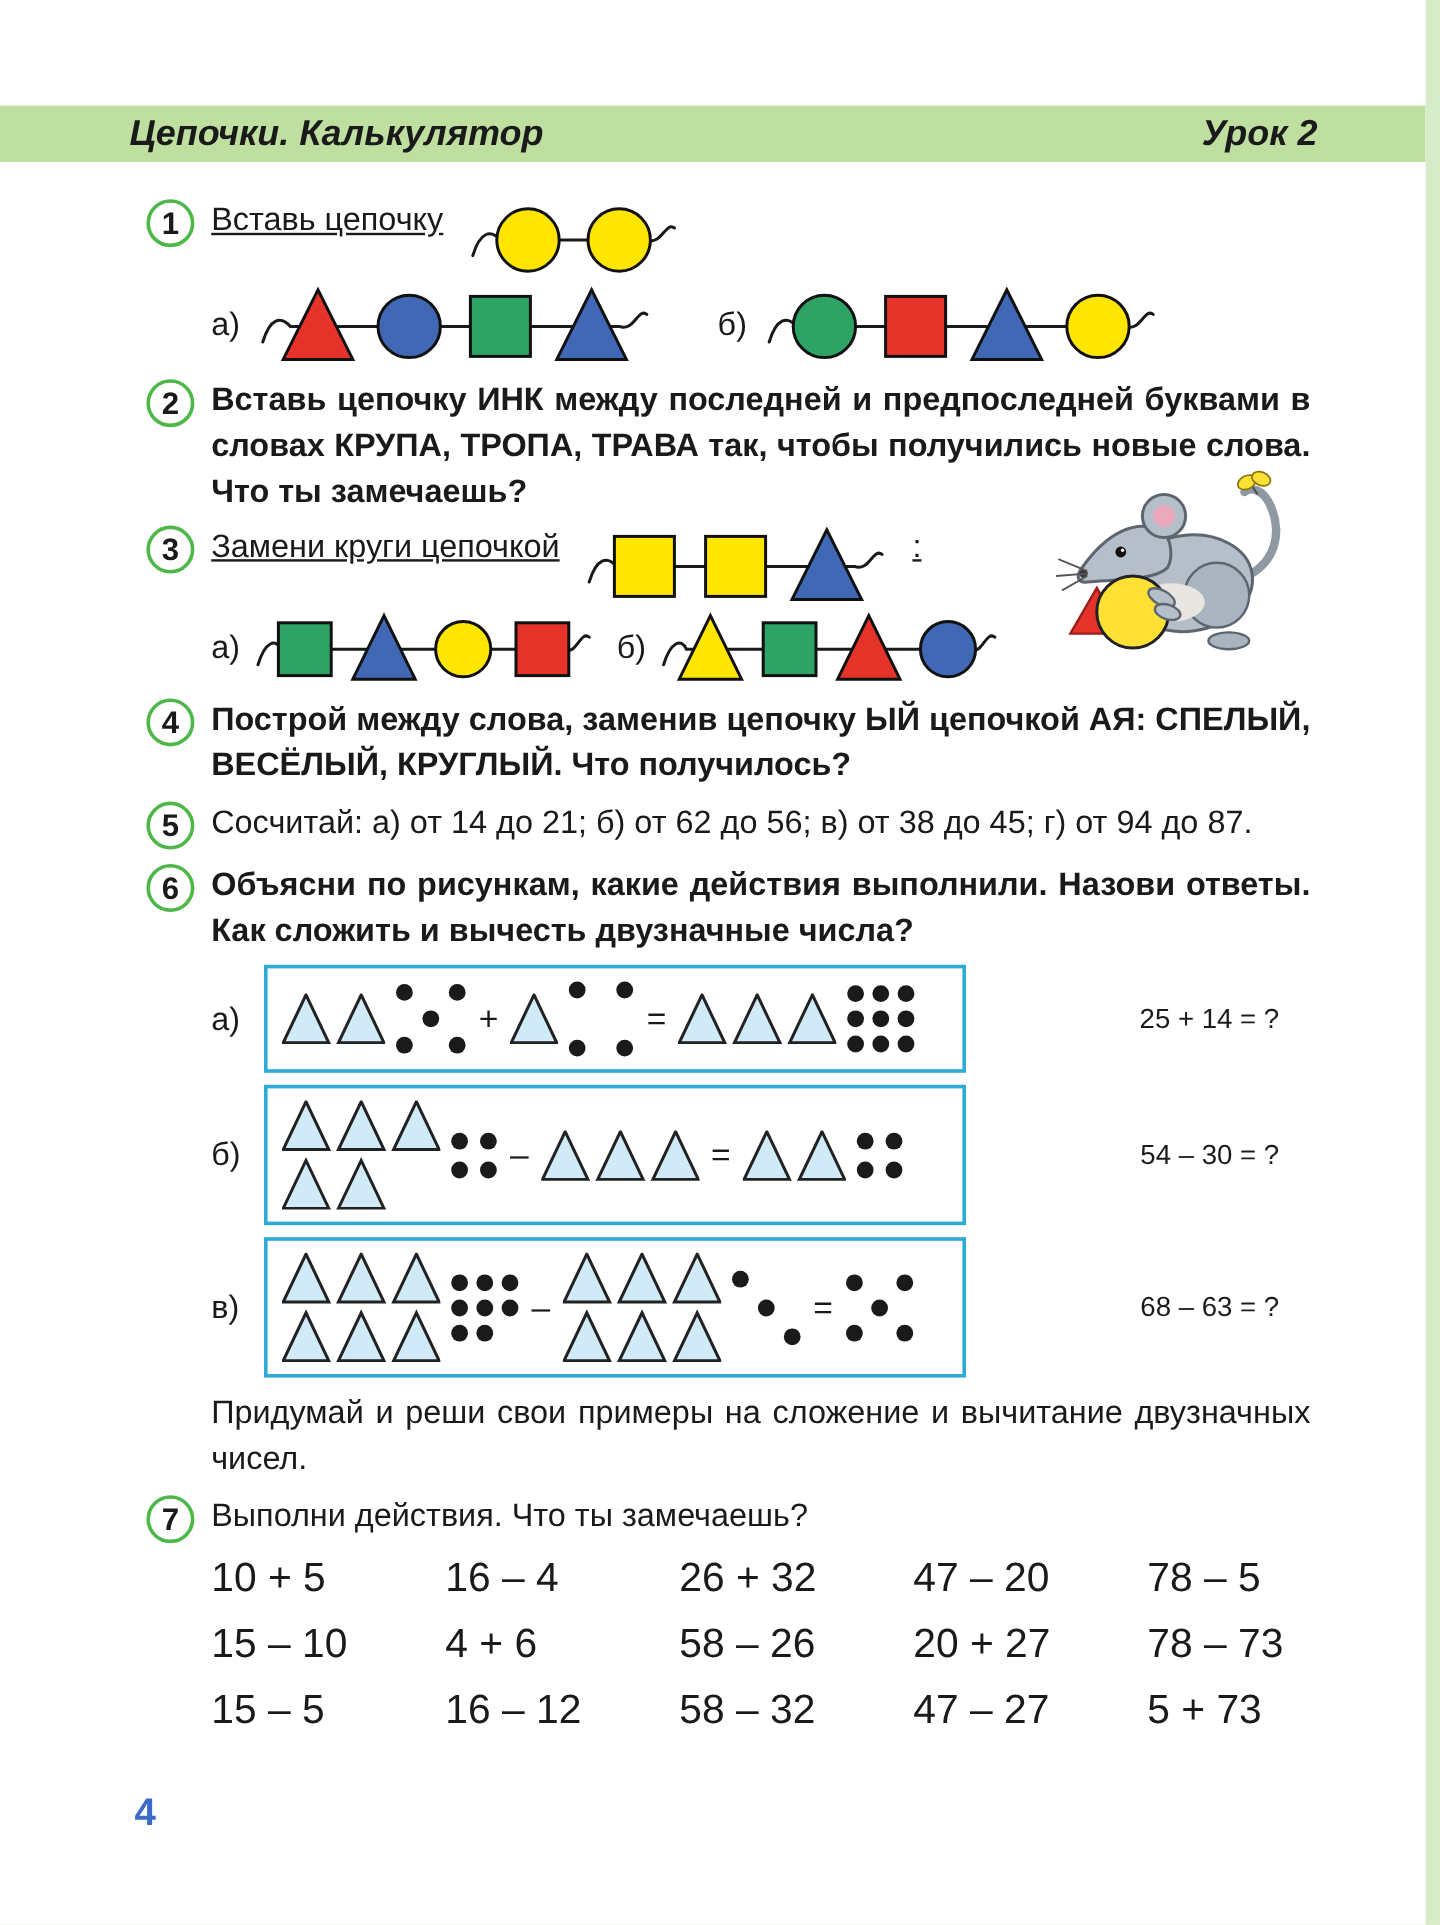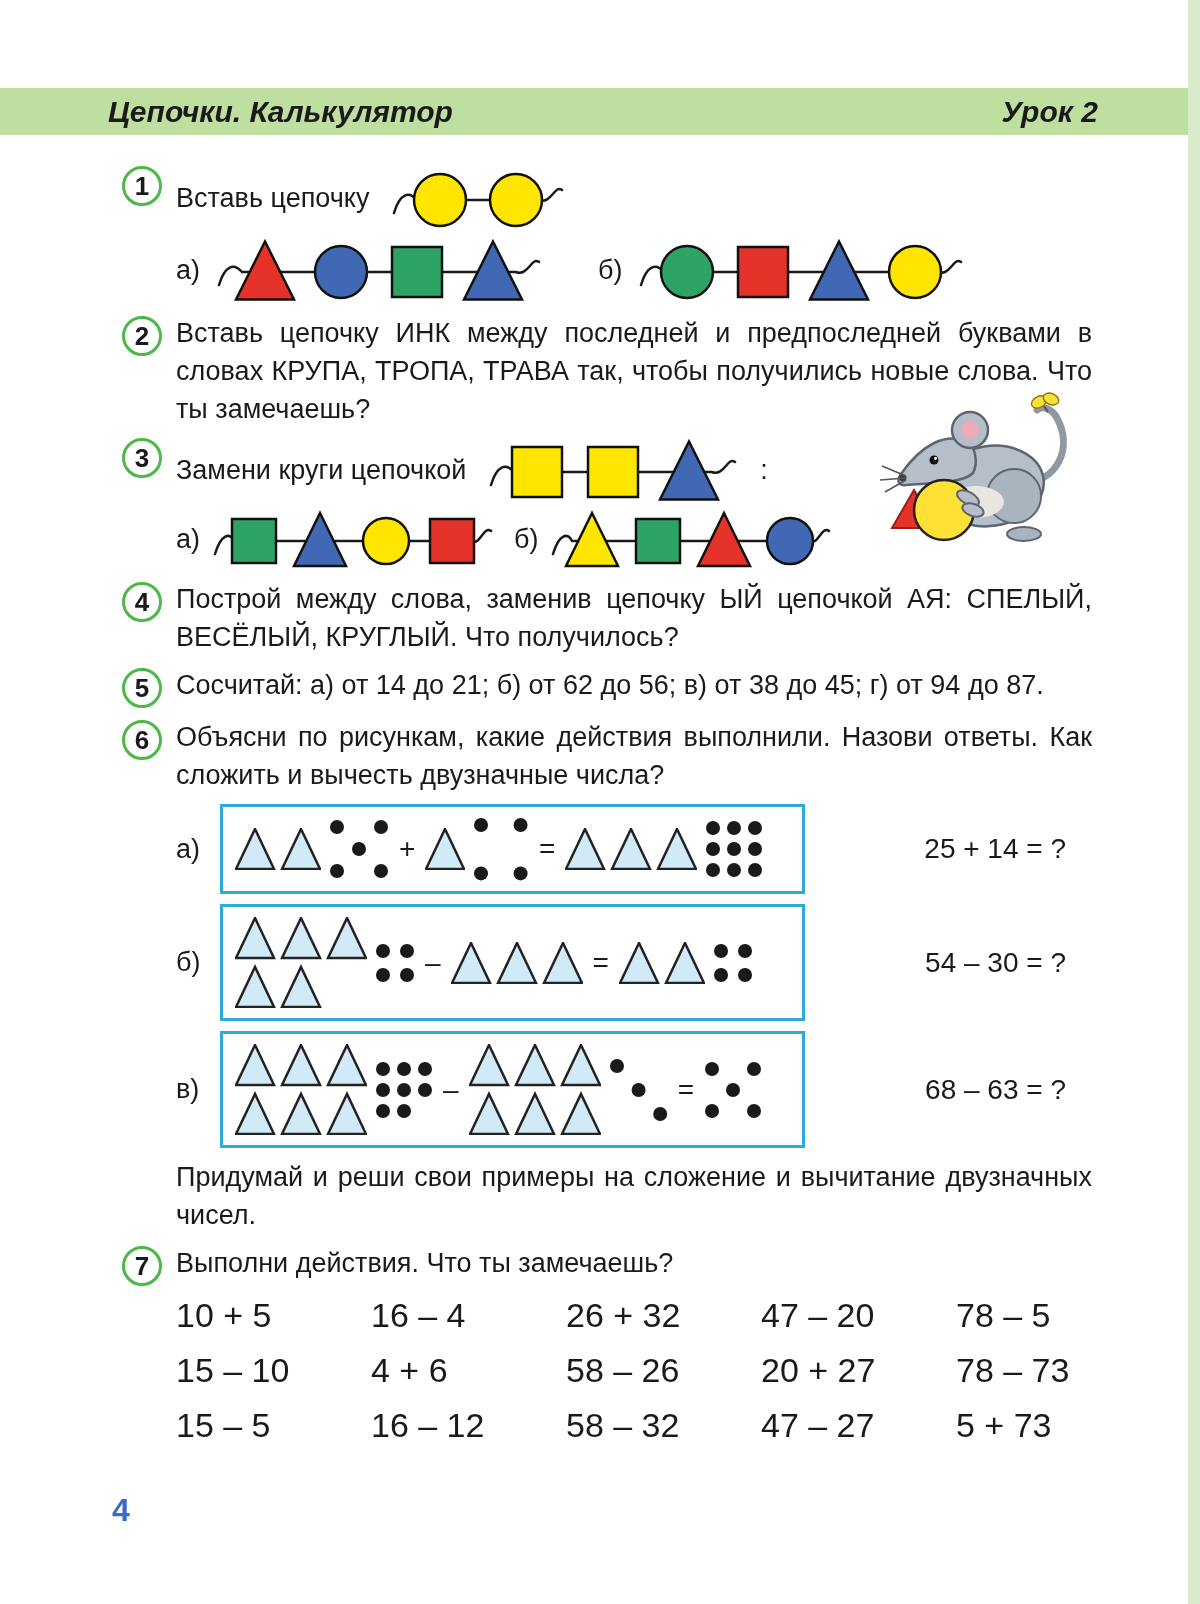--- a/index.html
+++ b/index.html
@@ -18,38 +18,38 @@
     position:absolute; left:106px; top:148px; width:1010px; height:1334px;
     background:#ffffff; border-radius:30px; padding:16px 24px 0 16px;
   }
   .task { display:flex; gap:14px; }
   .num {
     flex:0 0 40px; width:40px; height:40px; border:3px solid #4db848; border-radius:50%;
     display:flex; align-items:center; justify-content:center;
     font-size:26px; font-weight:bold; margin-top:2px; background:#fff;
   }
   .tbody { flex:1; font-size:27px; line-height:38px; }
-  .just { text-align:justify; }
-  .inline-line { display:flex; align-items:center; gap:22px; flex-wrap:nowrap; }
+  .just { text-align:justify;font-weight:bold; }
+  .inline-line { display:flex; align-items:flex-start; gap:22px; flex-wrap:nowrap;text-decoration:underline; }
   .chain-row { display:flex; align-items:center; margin-top:4px; }
   .sub-label { font-size:27px; width:40px; flex:none; }
   .sub-label.sm { width:36px; }
   .chain-slot { flex:none; }
   .chain-slot svg { display:block; }
   .mb10 { margin-bottom:10px; } .mb8 { margin-bottom:8px; }
   .ml56 { margin-left:56px; } .ml20 { margin-left:20px; }
   .diagram-row { display:flex; align-items:center; margin:10px 0 10px 54px; }
   .dlabel { width:44px; font-size:27px; flex:none; }
   .dbox {
     width:585px; border:3px solid #2fa9d6; display:flex; align-items:center;
     gap:8px; padding:10px 12px; flex:none; background:#fff;
   }
   .dbox svg { display:block; flex:none; }
   .op { font-size:28px; padding:0 2px; flex:none; }
-  .eq { margin-left:auto; margin-right:26px; font-size:28px; white-space:nowrap; }
+  .eq { margin-left:auto; margin-right:26px; font-size:23px; white-space:nowrap; }
   .followup { margin:8px 0 10px 54px; font-size:27px; line-height:38px; text-align:justify; }
   .grid7 {
     display:grid; grid-template-columns:195px 195px 195px 195px auto;
     row-gap:16px; margin:10px 0 0 54px; font-size:34px;
   }
   .page-num { position:absolute; left:112px; top:1492px; font-size:32px; font-weight:bold; color:#3b6cc5; }
   .mouse { position:absolute; right:40px; top:238px; }
 </style>
 </head>
 <body>

